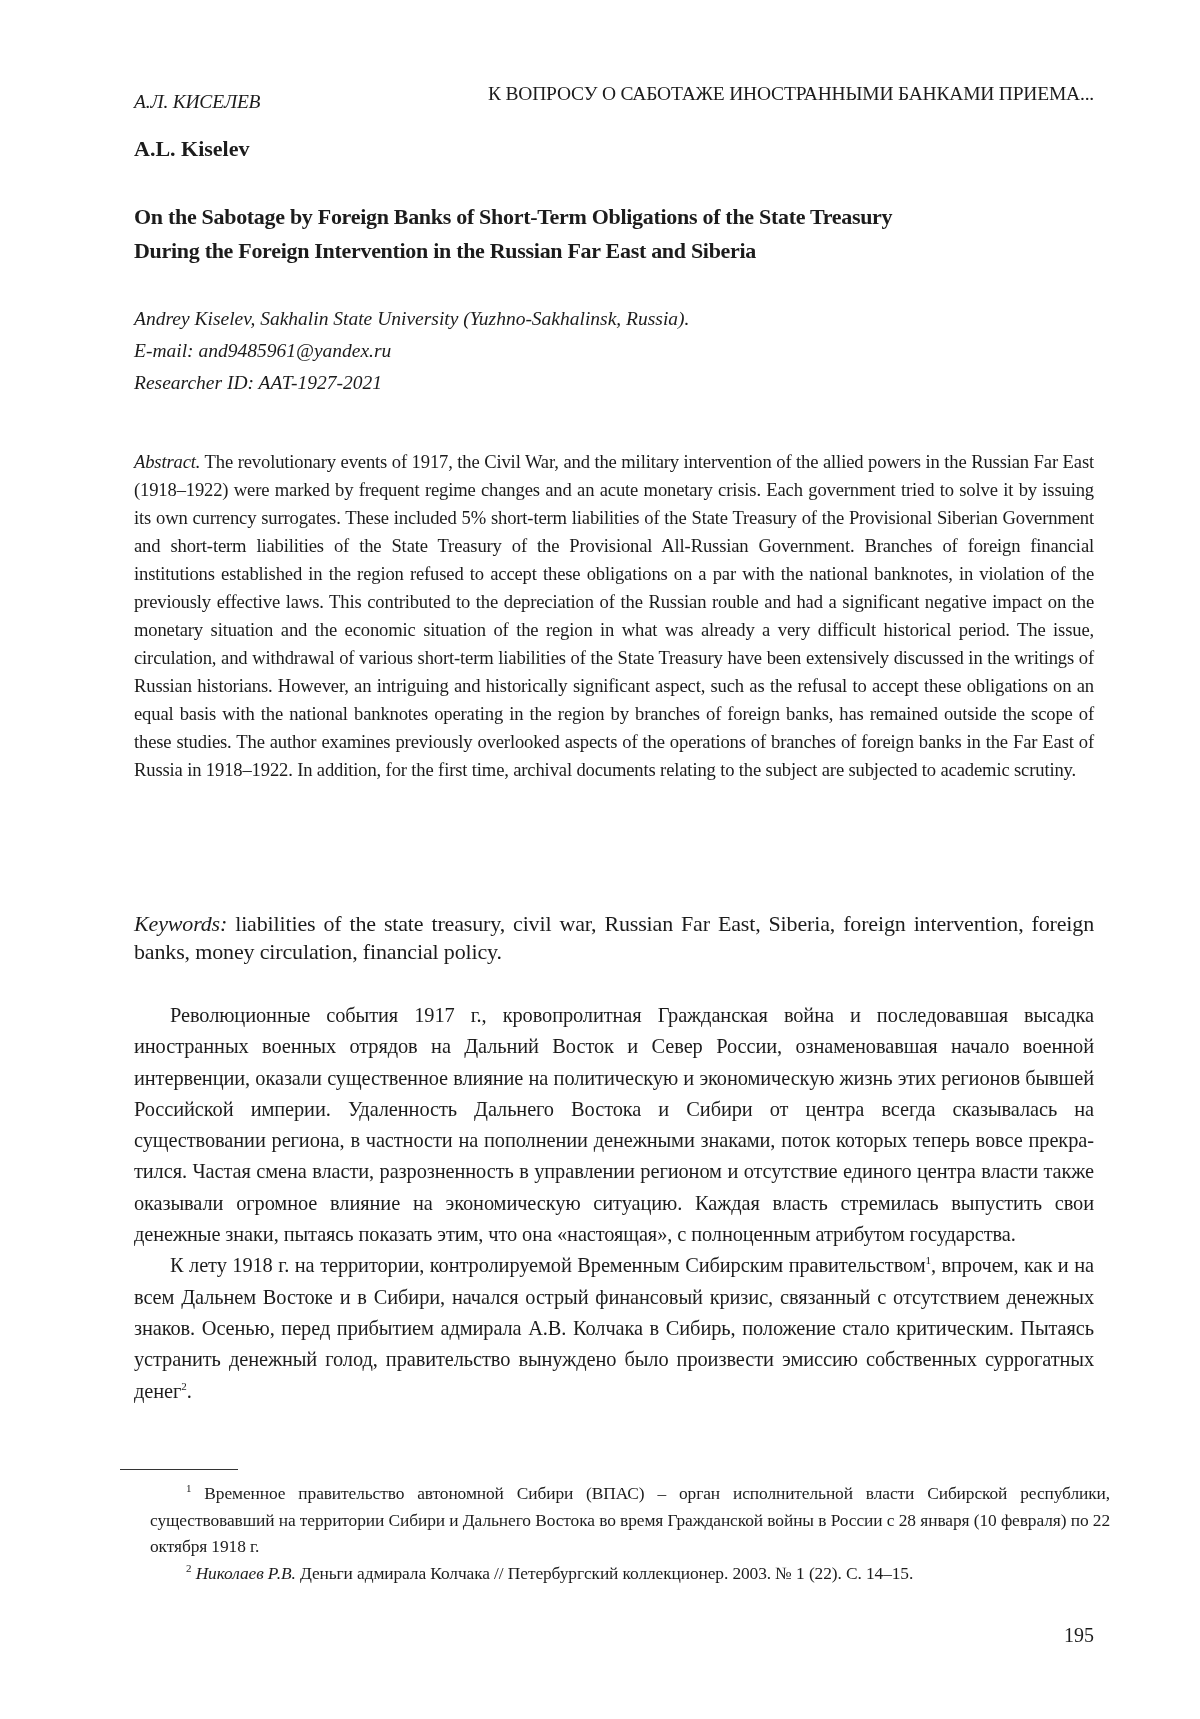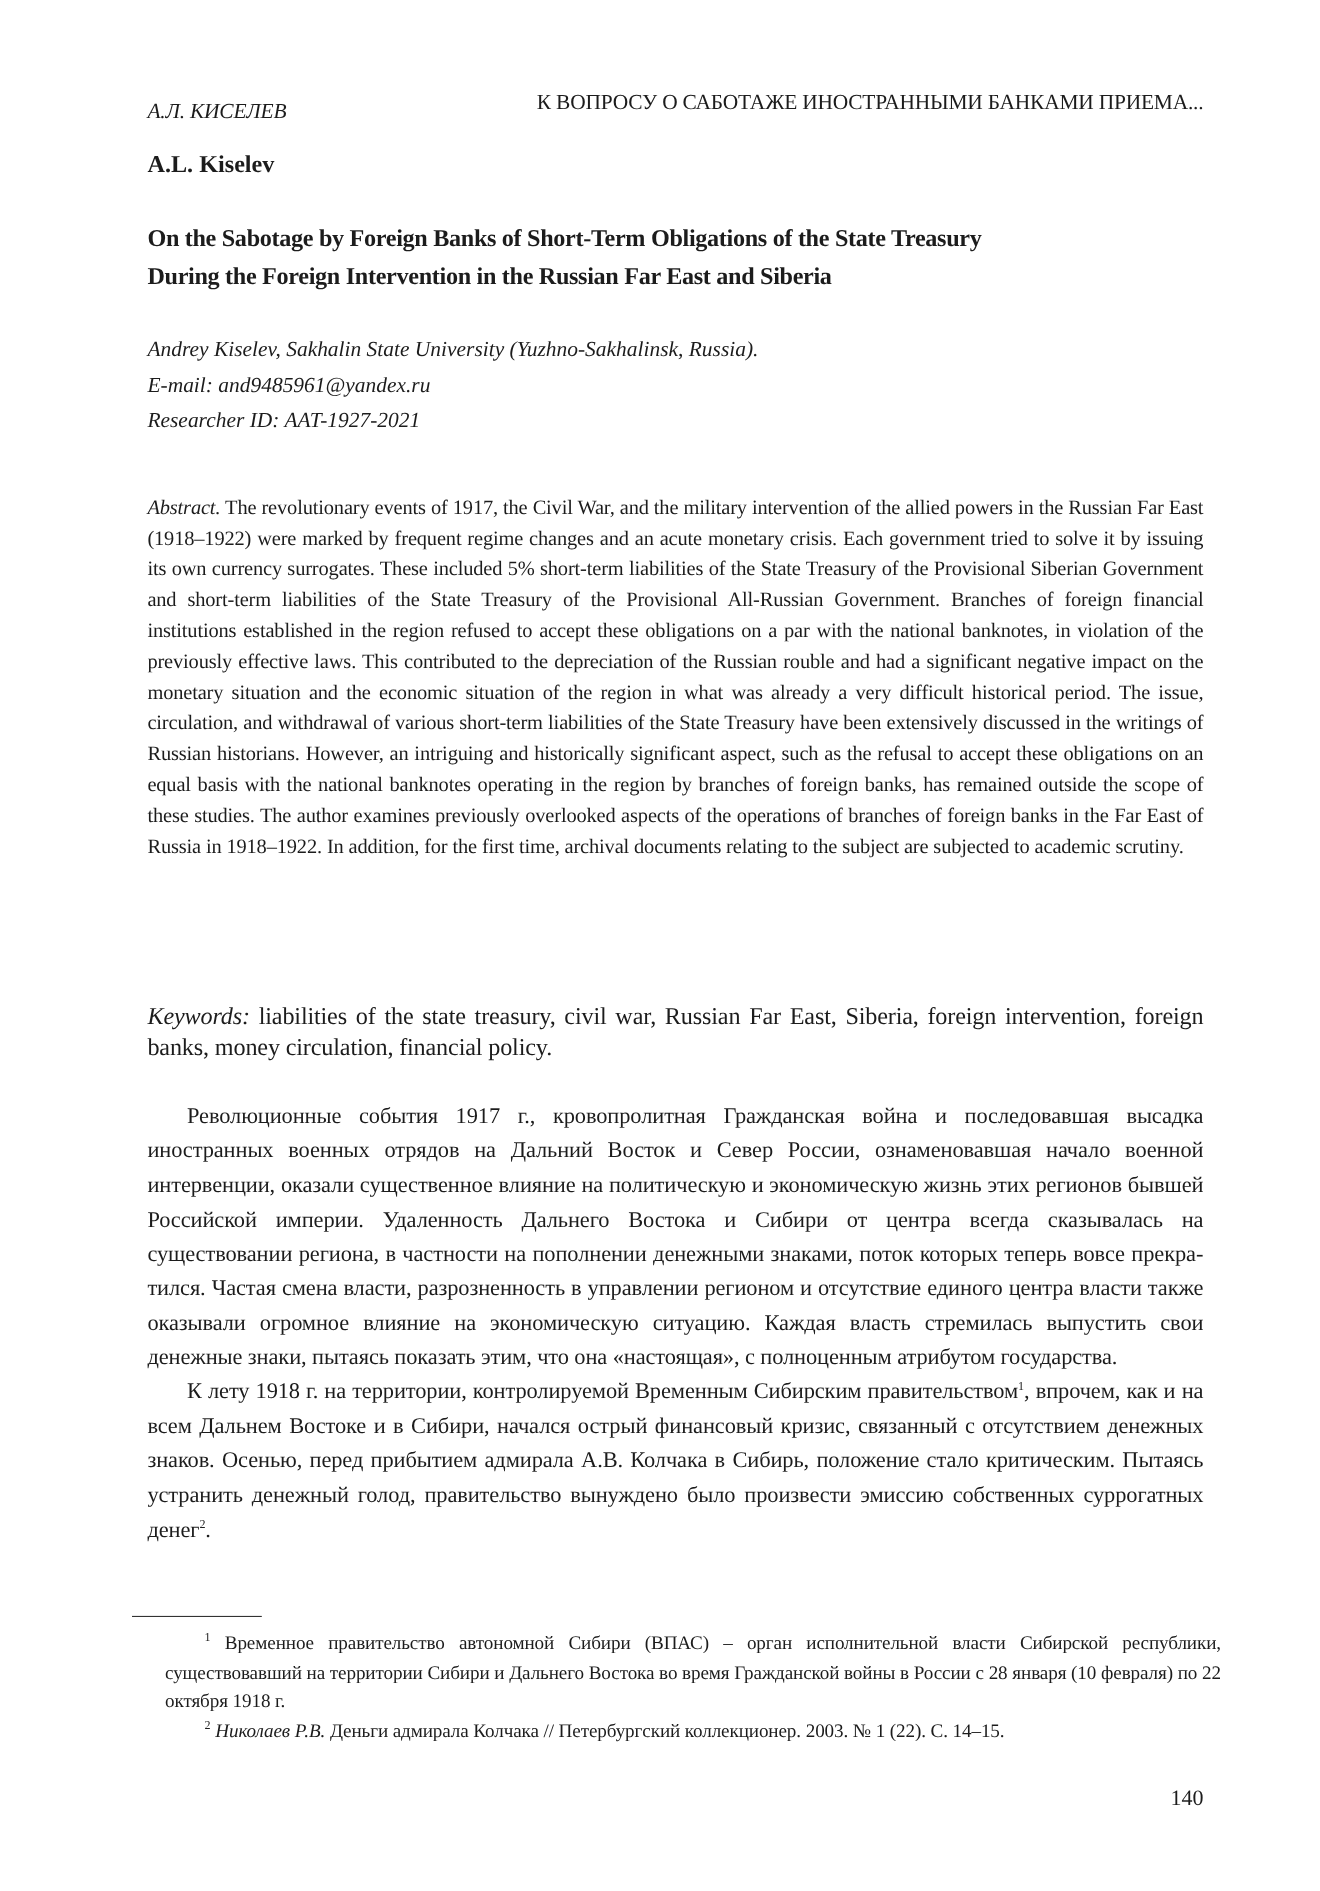--- a/index.html
+++ b/index.html
@@ -69,14 +69,14 @@
     <p><span>К лету 1918 г. на территории, контролируемой Временным Сибирским правительством</span><sup>1</sup><span>, впрочем, как и на всем Дальнем Востоке и в Сибири, начался острый финансовый кризис, связанный с отсутствием денежных знаков. Осенью, перед прибытием адмирала А.В. Колча­ка в Сибирь, положение стало критическим. Пытаясь устранить денежный голод, прави­тельство вынуждено было произвести эмиссию собственных суррогатных денег</span><sup>2</sup><span>.</span></p>
   </div>
 
   <div class="fn-rule"></div>
 
   <div class="footnotes">
     <p><sup>1</sup><span> Временное правительство автономной Сибири (ВПАС) – орган исполнительной власти Си­бирской республики, существовавший на территории Сибири и Дальнего Востока во время Граж­данской войны в России с 28 января (10 февраля) по 22 октября 1918 г.</span></p>
     <p><sup>2</sup><span class="fn-author"> Николаев Р.В.</span><span> Деньги адмирала Колчака // Петербургский коллекционер. 2003. № 1 (22). С. 14–15.</span></p>
   </div>
 
-  <div class="page-number">140</div>
+  <div class="page-number">195</div>
 </div>
 
 </body></html>

